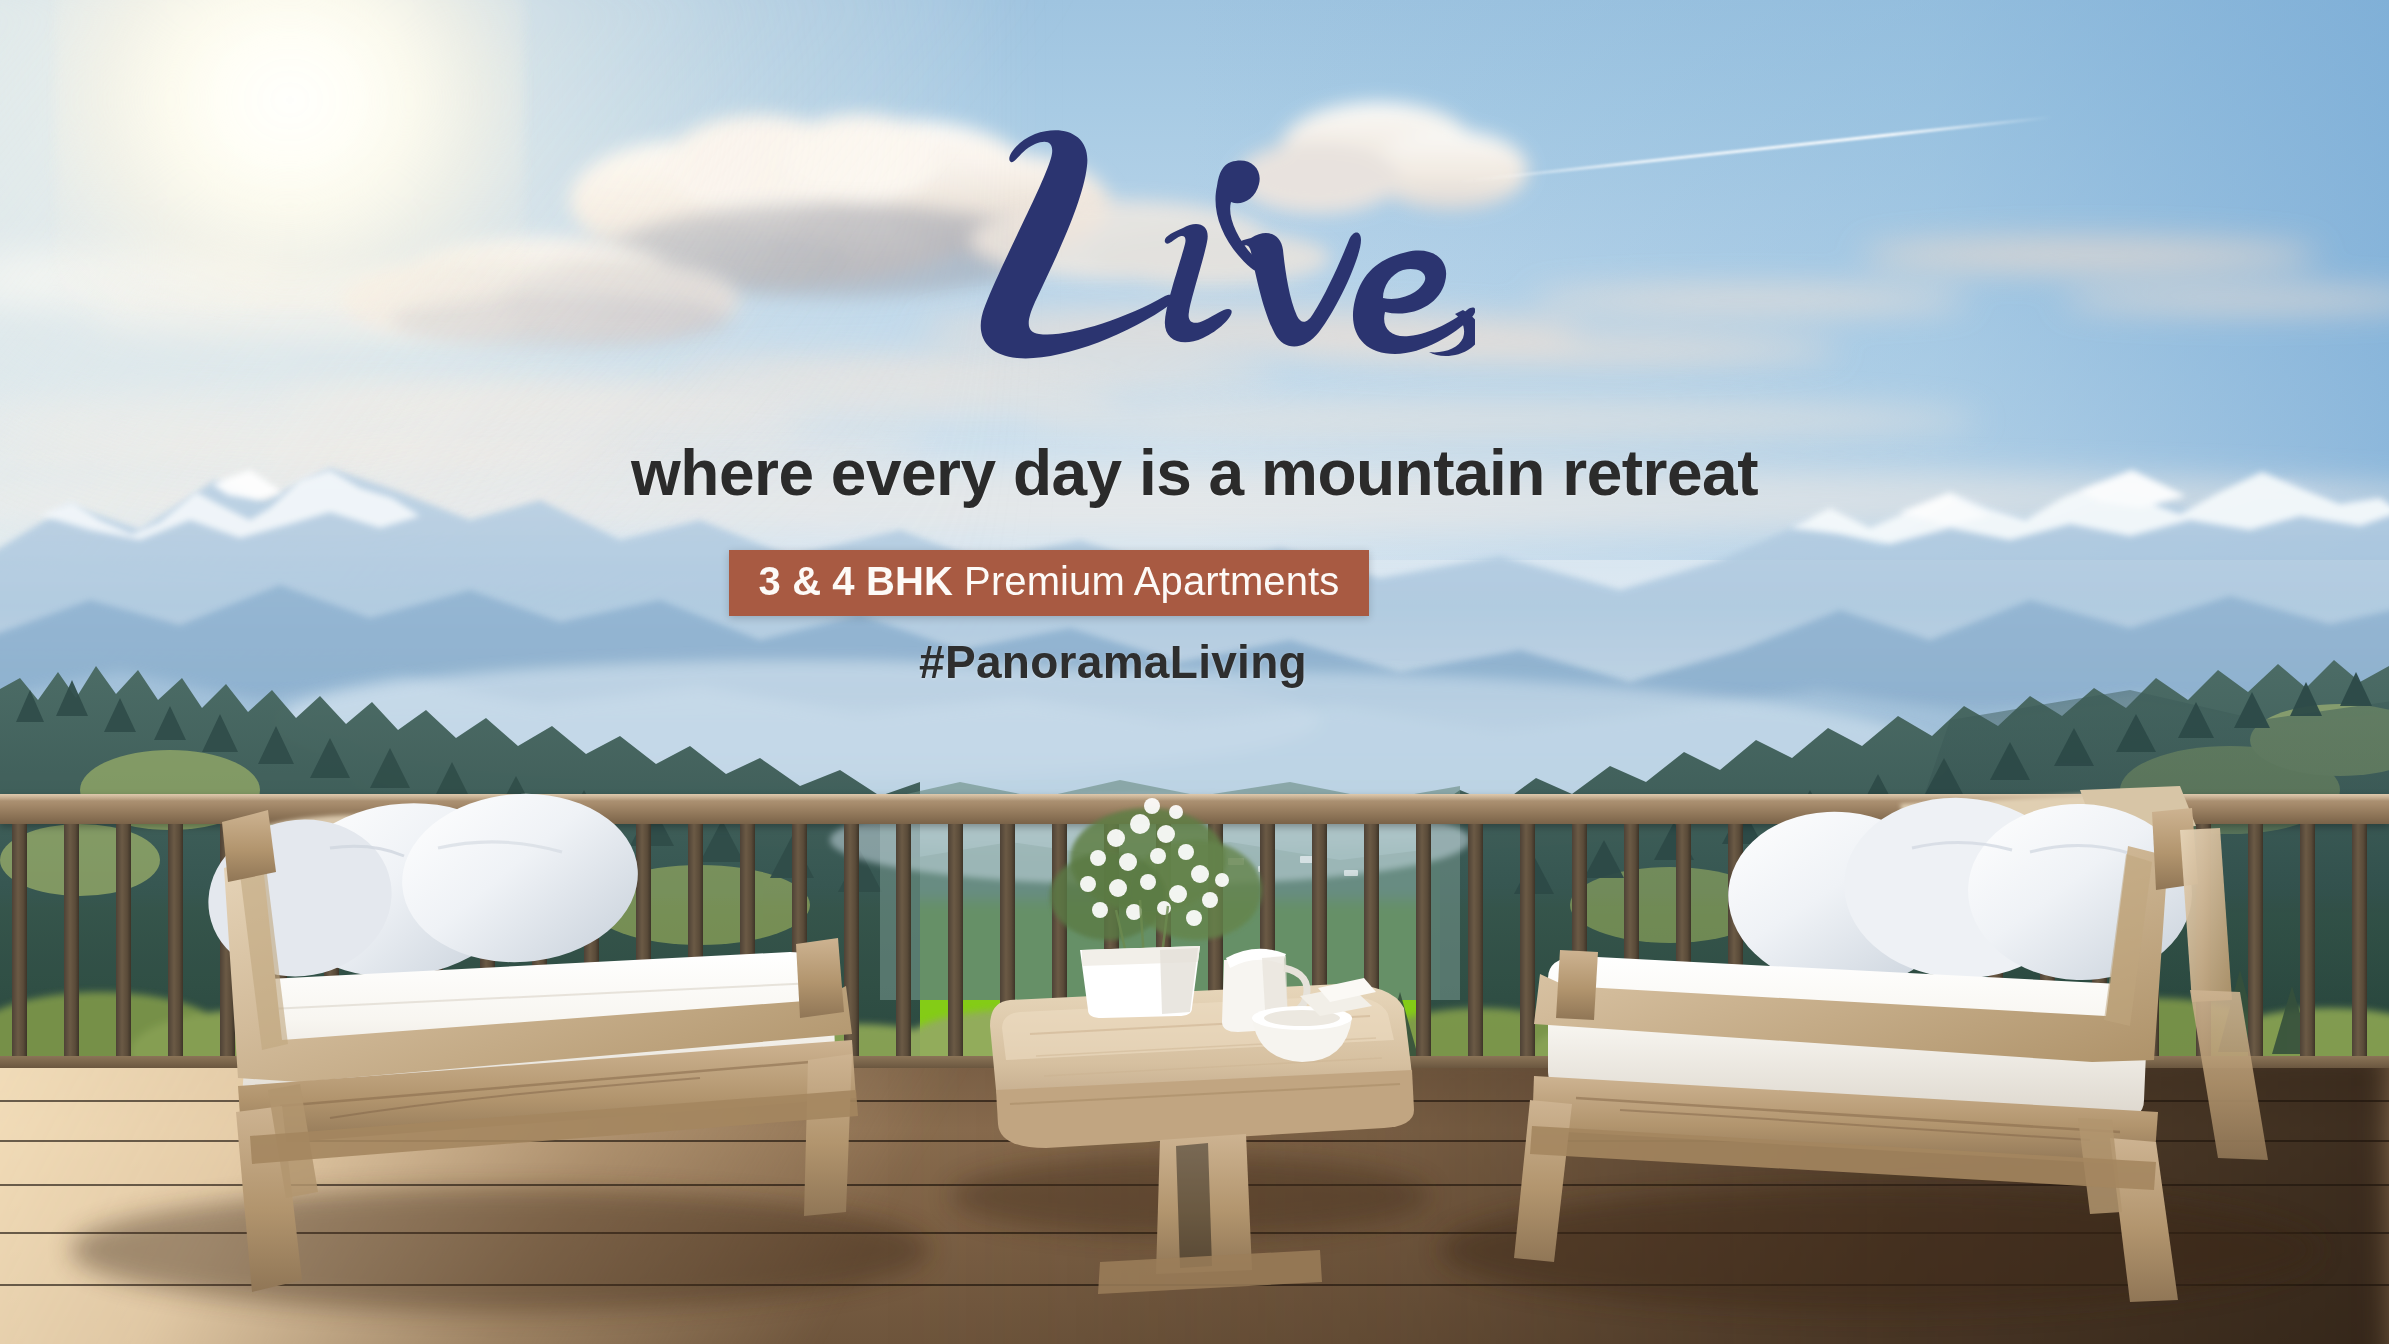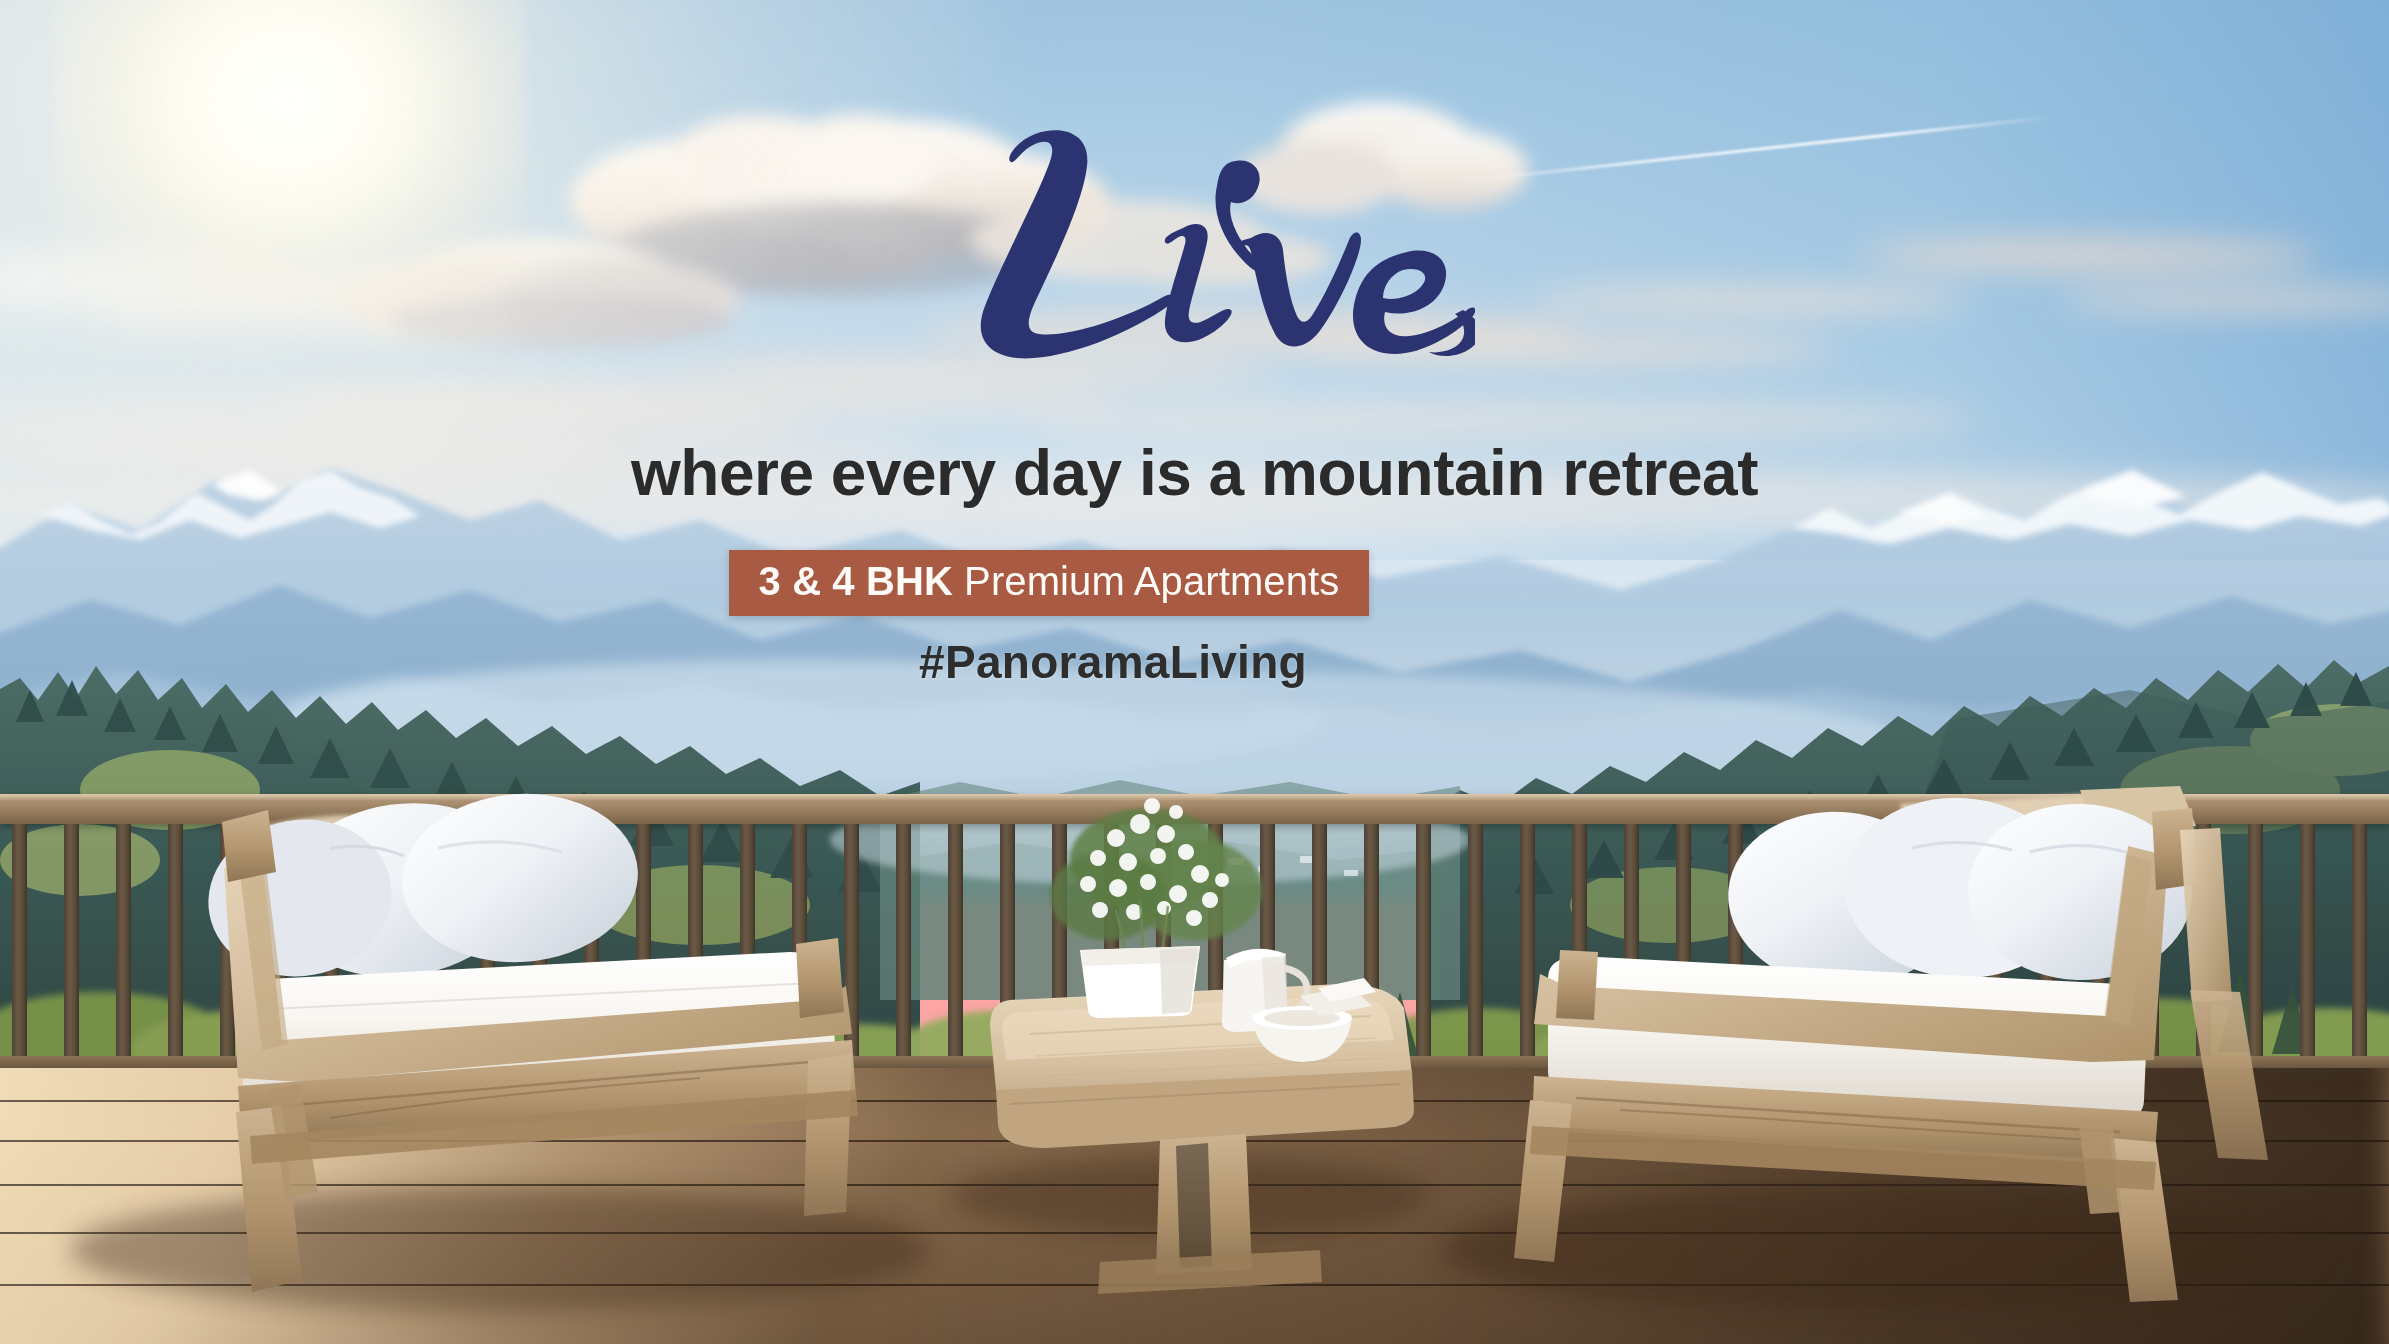--- a/index.html
+++ b/index.html
@@ -8,21 +8,21 @@
   body {
     font-family:"Liberation Sans", sans-serif;
     width:2389px; height:1344px;
     overflow:hidden;
   }
 
   #stage {
     position:relative;
     width:2389px; height:1344px;
     overflow:hidden;
-    background:#fca5a5;
+    background:#84cc16;
   }
 
   
   .sky {
     position:absolute; left:0; top:0; width:2389px; height:780px;
     background:
       linear-gradient(to bottom,
         #9fc4e0 0%,
         #a8cbe4 14%,
         #b5d2e8 30%,

